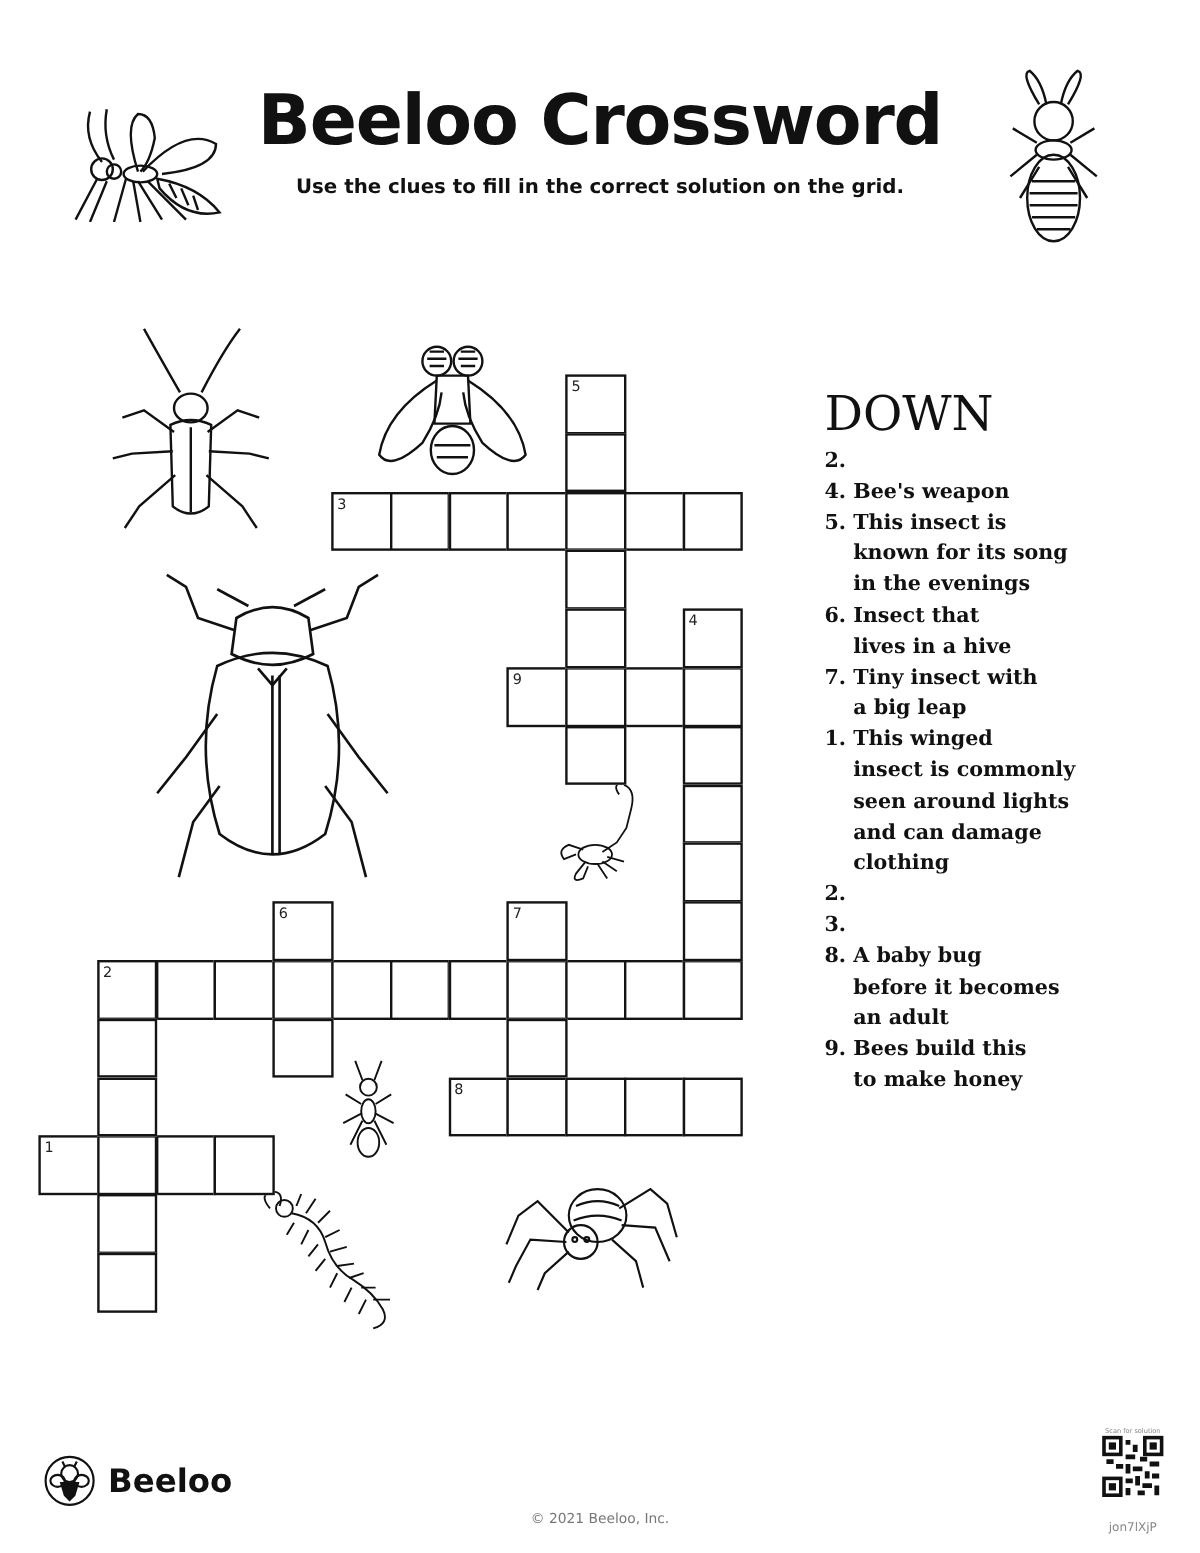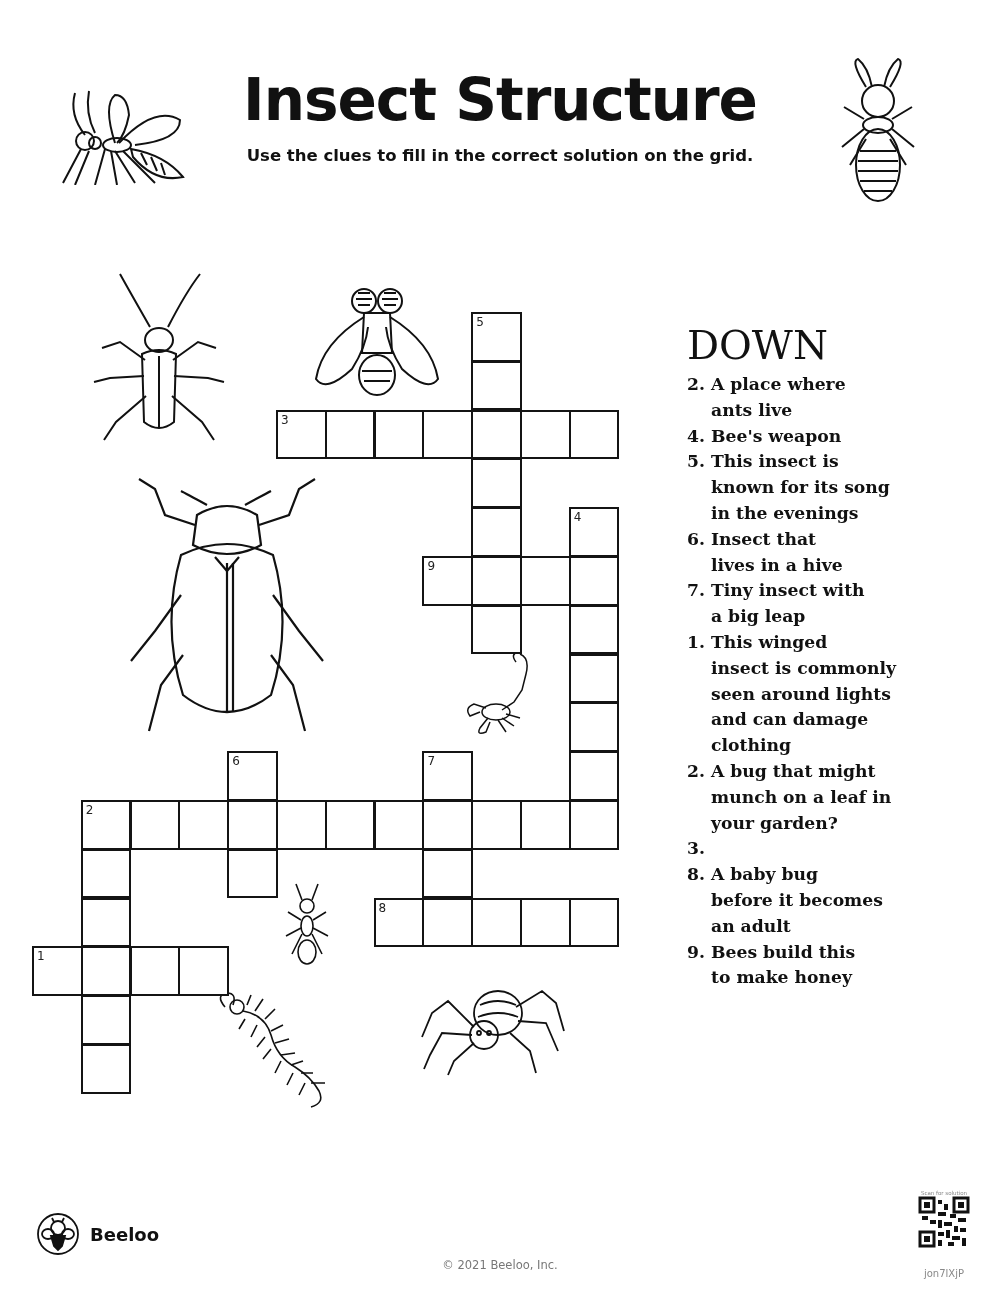--- a/index.html
+++ b/index.html
@@ -30,30 +30,30 @@
   .clues h2 { font-family: "DejaVu Serif", serif; font-weight: 400; font-size: 40px; letter-spacing: 0px; line-height: 54px; color: #111; }
   .clue { font-family: "DejaVu Serif", serif; font-weight: 700; font-size: 17.2px; line-height: 25.8px; color: #111; display: flex; }
   .clue .n { width: 22px; flex: none; }
   .clue .t { white-space: pre-line; padding-left: 2px; }
   .across-head { margin-top: 14px; }
 
   .illus { position: absolute; }
   .illus svg { display: block; }
 
   .footer-logo { position: absolute; left: 36px; top: 1212px; display: flex; align-items: center; }
-  .footer-logo .brand { font-family: "DejaVu Sans", sans-serif; font-weight: 700; font-size: 18px; margin-left: 10px; color: #111; }
+  .footer-logo .brand { font-family: "DejaVu Sans", sans-serif; font-weight: 700; font-size: 27px; margin-left: 10px; color: #111; }
   .copyright { position: absolute; left: 0; width: 1000px; top: 1258px; text-align: center; font-size: 11.5px; color: #777; }
   .qr { position: absolute; left: 912px; top: 1190px; width: 64px; text-align: center; }
   .qr .cap { font-size: 5.5px; color: #888; }
   .qr .code { font-size: 10px; color: #888; margin-top: 16px; }
 </style>
 </head>
 <body>
 
-<div class="title">Insect Structure</div>
+<div class="title">Beeloo Crossword</div>
 <div class="subtitle">Use the clues to fill in the correct solution on the grid.</div>
 
 <div class="illus" style="left:45px;top:65px;">
   <svg width="140" height="120" viewBox="0 0 140 120" fill="none" stroke="#111" stroke-width="2">
     <path d="M30 28 Q24 50 40 70"></path>
       <path d="M44 26 Q40 48 50 68"></path>
     <circle cx="40" cy="76" r="9"></circle>
       <circle cx="50" cy="78" r="6"></circle>
     <ellipse cx="72" cy="80" rx="14" ry="7"></ellipse>
     <path d="M70 78 Q58 40 70 30 Q82 30 84 50 Q80 70 72 78"></path>
@@ -221,22 +221,20 @@
       <span class="num">7</span>
     </div>
     <div class="cell" style="left: 422.4px; top: 848.8px;"></div>
   </div>
 
 <div class="clues">
   <h2>DOWN</h2>
   <div id="down-list">
       <div class="clue">
         <span class="n">2.</span>
-        <span class="t">A place where
- ants live</span>
       </div>
       <div class="clue">
         <span class="n">4.</span>
         <span class="t">Bee's weapon</span>
       </div>
       <div class="clue">
         <span class="n">5.</span>
         <span class="t">This insect is
  known for its song
  in the evenings</span>
@@ -256,23 +254,20 @@
       <div class="clue">
         <span class="n">1.</span>
         <span class="t">This winged
 insect is commonly
 seen around lights
 and can damage
 clothing</span>
       </div>
       <div class="clue">
         <span class="n">2.</span>
-        <span class="t">A bug that might
- munch on a leaf in
- your garden?</span>
       </div>
       <div class="clue">
         <span class="n">3.</span>
       </div>
       <div class="clue">
         <span class="n">8.</span>
         <span class="t">A baby bug
  before it becomes
  an adult</span>
       </div>

